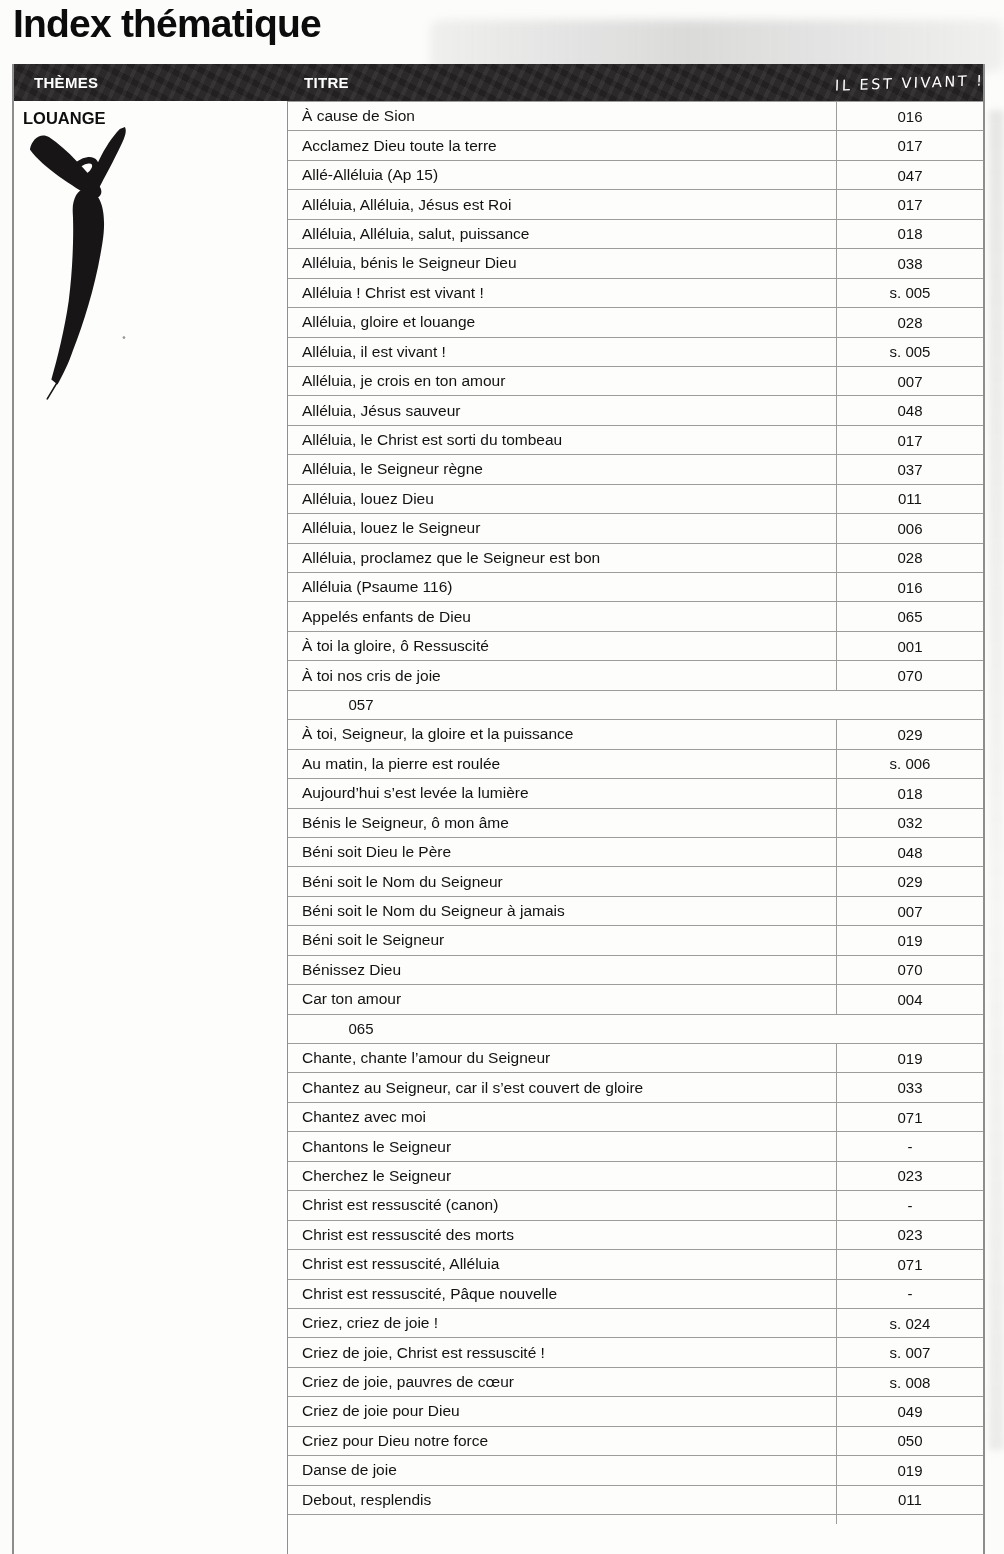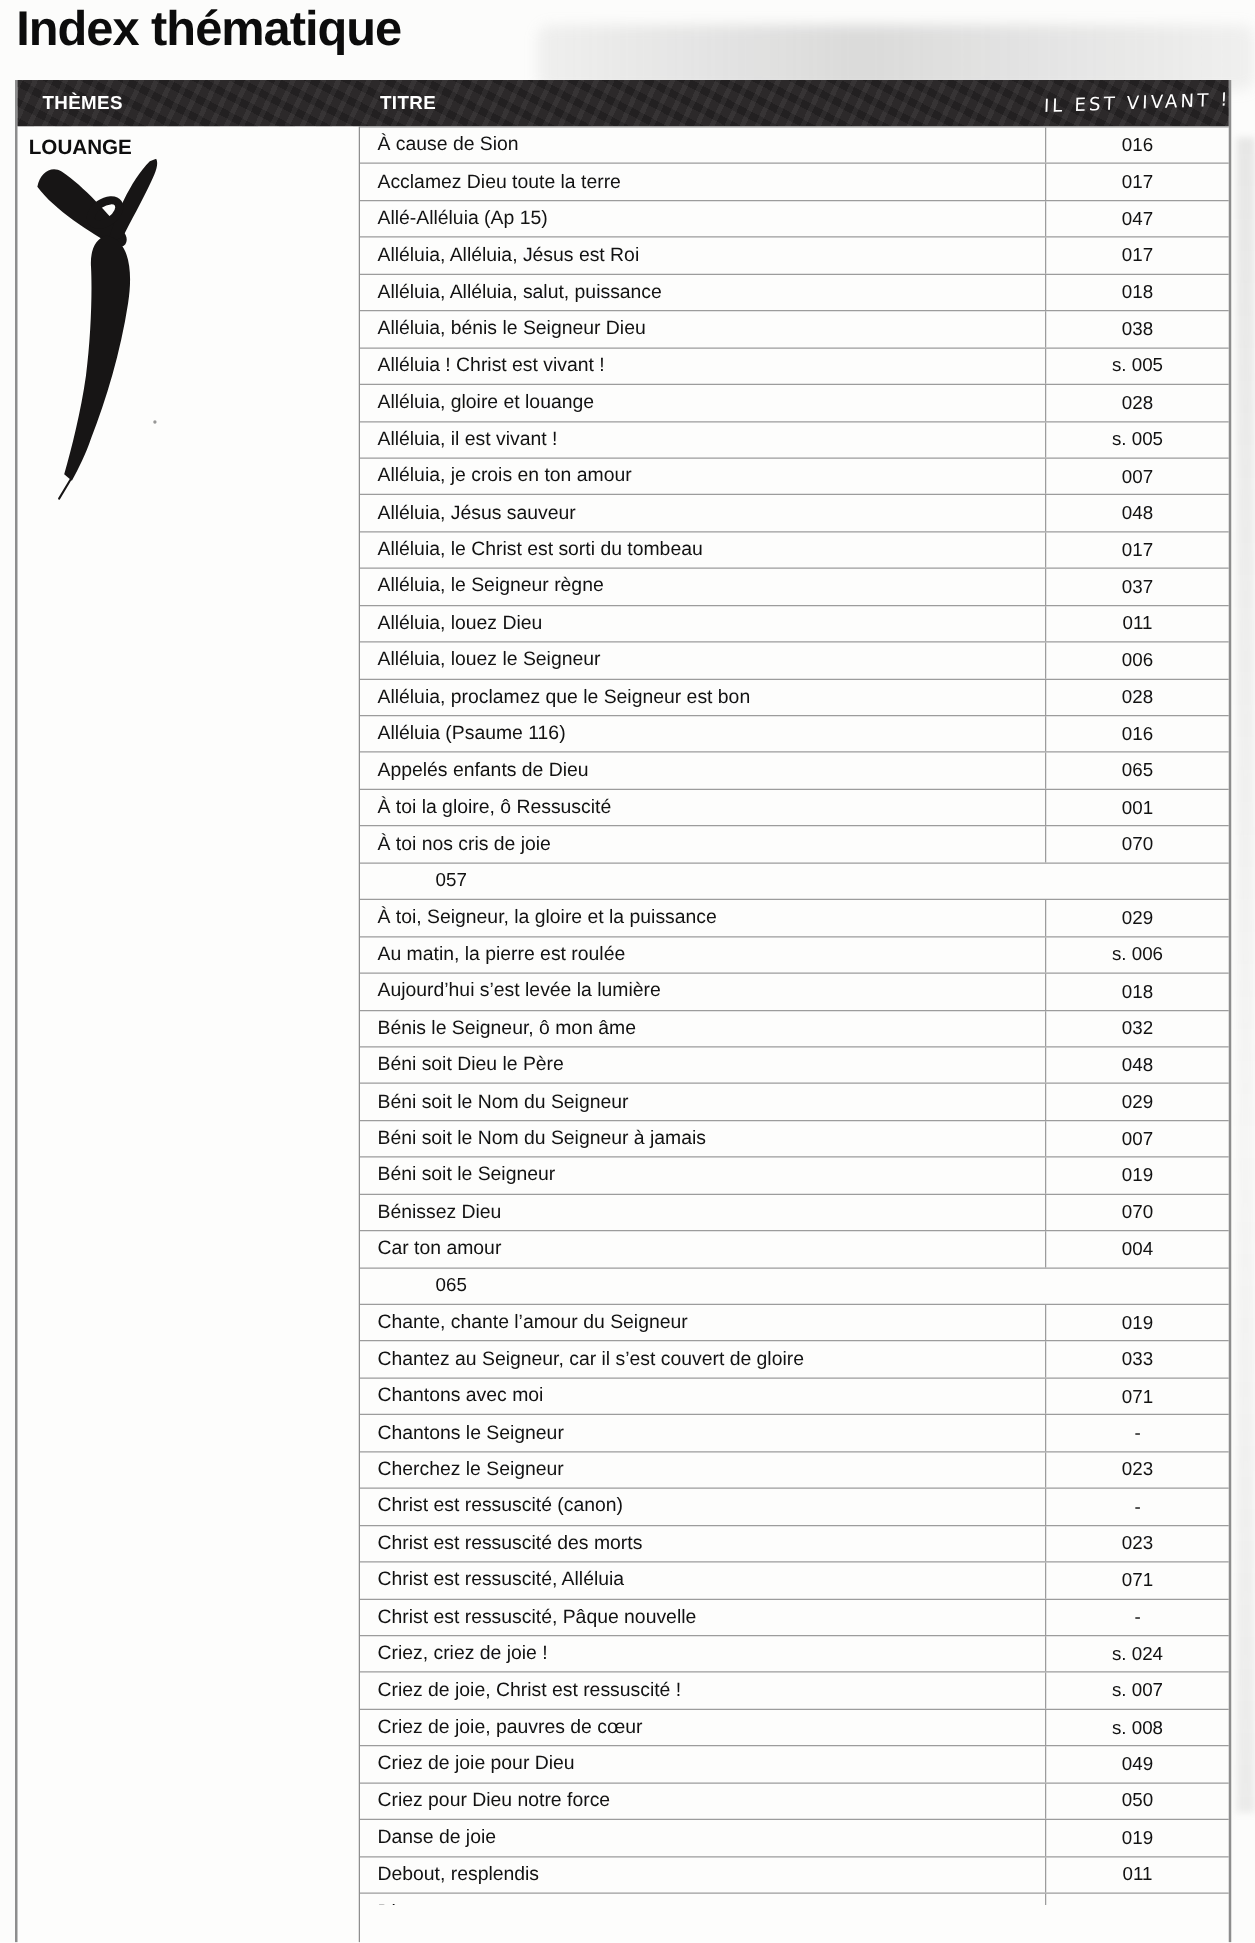--- a/index.html
+++ b/index.html
@@ -283,21 +283,21 @@
     <div class="cell-title">Chante, chante l’amour du Seigneur</div>
     <div class="cell-num">019</div>
   </div>
 
   <div class="row">
     <div class="cell-title">Chantez au Seigneur, car il s’est couvert de gloire</div>
     <div class="cell-num">033</div>
   </div>
 
   <div class="row">
-    <div class="cell-title">Chantons avec moi</div>
+    <div class="cell-title">Chantez avec moi</div>
     <div class="cell-num">071</div>
   </div>
 
   <div class="row">
     <div class="cell-title">Chantons le Seigneur</div>
     <div class="cell-num">-</div>
   </div>
 
   <div class="row">
     <div class="cell-title">Cherchez le Seigneur</div>

